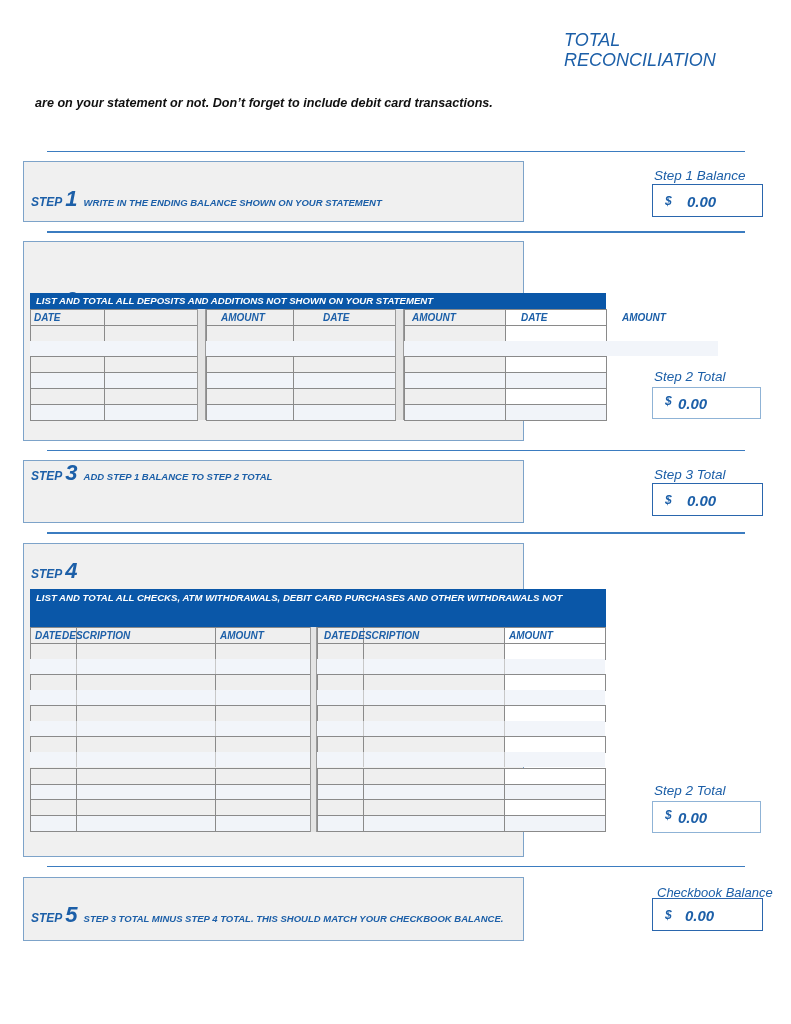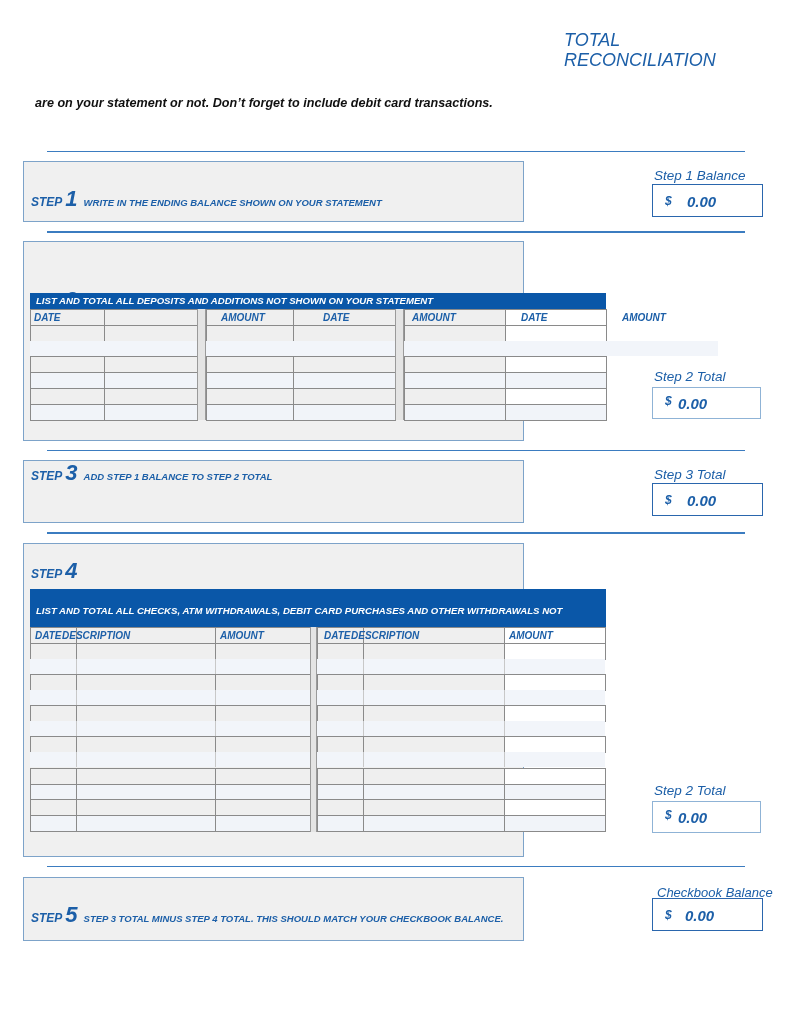--- a/index.html
+++ b/index.html
@@ -77,21 +77,21 @@
 <div class="abs side-label" style="left:654px; top:467px;">Step 3 Total</div>
 <div class="abs valbox" style="left:652px; top:483px; width:111px; height:33px;">
   <span class="dollar" style="left:12px; top:9px;">$</span>
   <span class="amt" style="left:34px; top:8px;">0.00</span>
 </div>
 
 <div class="abs panel" style="left:23px; top:543px; width:501px; height:314px;"></div>
 <div class="abs step-label" style="left:31px; top:558px;">
   <span class="step-word">STEP</span><span class="step-num">4</span>
 </div>
-<div class="abs bluebar" style="left:30px; top:589px; width:576px; height:52px; line-height:18px; padding-top:13px;">
+<div class="abs bluebar" style="left:30px; top:589px; width:576px; height:52px; line-height:18px; padding-top:0;">
   <div>LIST AND TOTAL ALL CHECKS, ATM WITHDRAWALS, DEBIT CARD PURCHASES AND OTHER WITHDRAWALS NOT</div>
 </div>
 
 <div id="step4-table"></div>
 
 <div class="abs side-label" style="left:654px; top:783px;">Step 2 Total</div>
 <div class="abs valbox light" style="left:652px; top:801px; width:109px; height:32px;">
   <span class="dollar" style="left:12px; top:6px;">$</span>
   <span class="amt" style="left:25px; top:7px;">0.00</span>
 </div>

